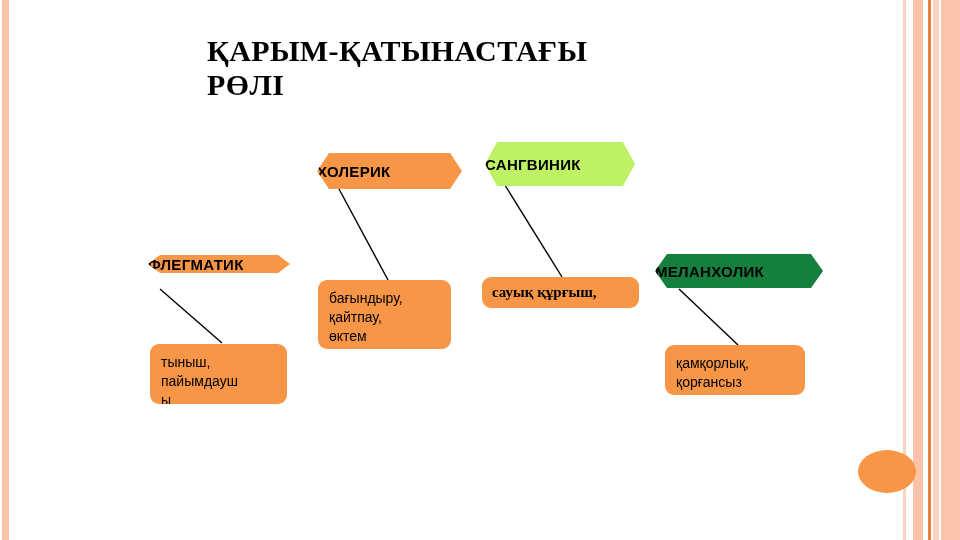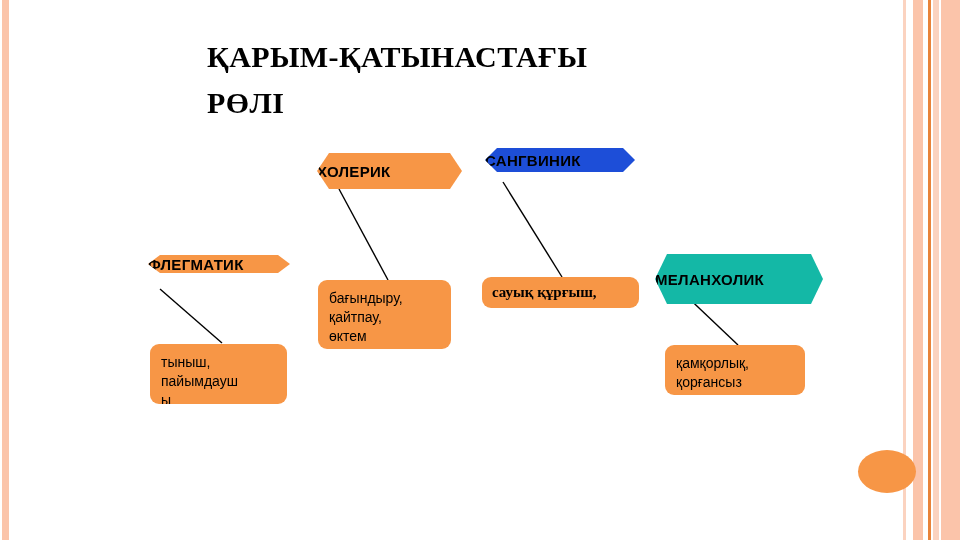--- a/index.html
+++ b/index.html
@@ -30,21 +30,21 @@
 
   
   #title {
     position: absolute;
     left: 207px;
     top: 34px;
     width: 620px;
     font-family: "Liberation Serif", serif;
     font-weight: bold;
     font-size: 30px;
-    line-height: 46px;
+    line-height: 34px;
     letter-spacing: 0.4px;
     color: #000000;
     white-space: pre-line;
   }
 
   
   #connectors {
     position: absolute;
     left: 0;
     top: 0;
@@ -124,24 +124,24 @@
       <line x1="679" y1="289" x2="738" y2="345" stroke="#000000" stroke-width="1.4"></line>
     </svg>
 
   <div id="type-boxes">
       <div class="type-box" style="left: 148px; top: 255px; width: 142px; height: 18px; background: rgb(247, 150, 70);">
         <span>ФЛЕГМАТИК</span>
       </div>
       <div class="type-box" style="left: 317px; top: 153px; width: 145px; height: 36px; background: rgb(247, 150, 70);">
         <span>ХОЛЕРИК</span>
       </div>
-      <div class="type-box" style="left: 485px; top: 148px; width: 150px; height: 24px; background: #1d4ed8;">
+      <div class="type-box" style="left: 485px; top: 142px; width: 150px; height: 44px; background: #bef264;">
         <span>САНГВИНИК</span>
       </div>
-      <div class="type-box" style="left: 655px; top: 254px; width: 168px; height: 50px; background: #14b8a6;">
+      <div class="type-box" style="left: 655px; top: 254px; width: 168px; height: 34px; background: #15803d;">
         <span>МЕЛАНХОЛИК</span>
       </div>
     </div>
 
   <div id="desc-boxes">
       <div class="desc-box" style="left: 150px; top: 344px; width: 137px; height: 60px; background: rgb(247, 150, 70);">тыныш,
 пайымдауш
 ы</div>
       <div class="desc-box" style="left: 318px; top: 280px; width: 133px; height: 69px; background: rgb(247, 150, 70);">бағындыру,
 қайтпау,

